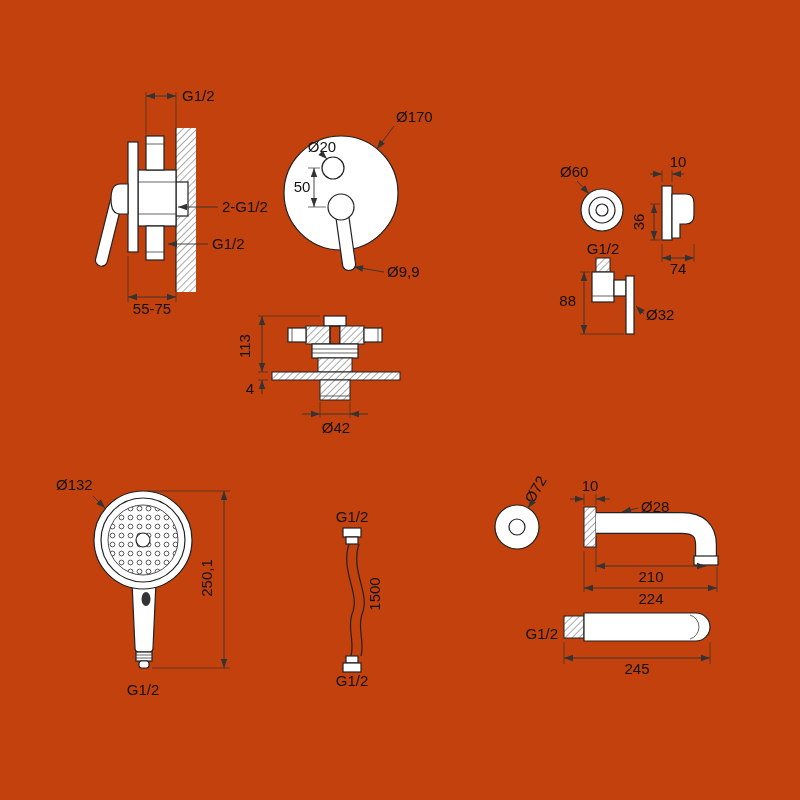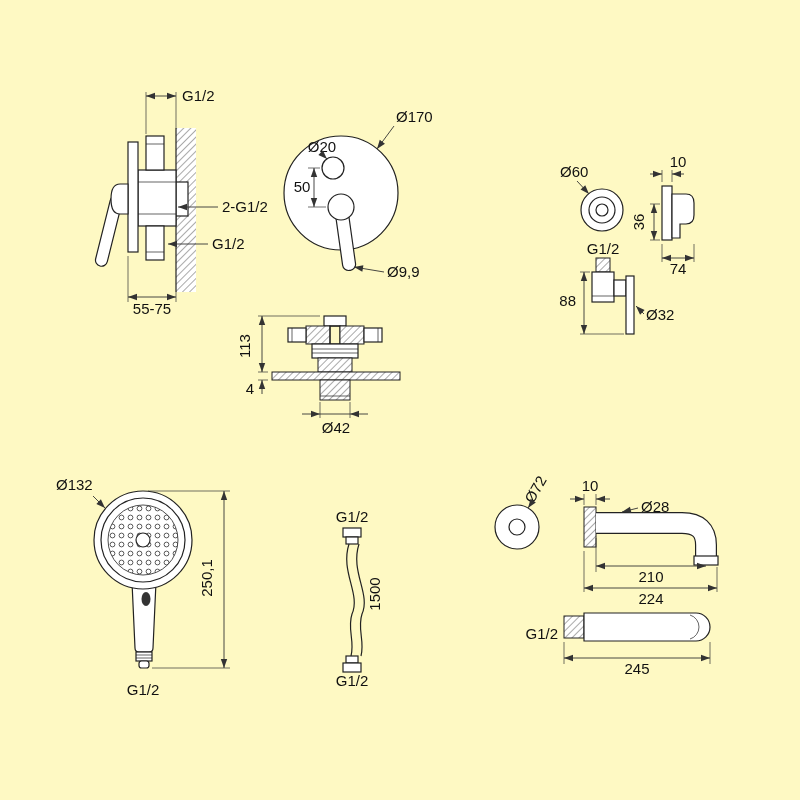--- a/index.html
+++ b/index.html
@@ -1,16 +1,16 @@
 <!DOCTYPE html>
 <html><head>
 <meta charset="utf-8">
 <style>
   html,body{margin:0;padding:0;background:#fff;}
-  .canvas{position:relative;width:800px;height:800px;background:#fef9c3;overflow:hidden;font-family:"Liberation Sans",sans-serif;}
+  .canvas{position:relative;width:800px;height:800px;background:#c2410c;overflow:hidden;font-family:"Liberation Sans",sans-serif;}
   svg{display:block;}
   svg text{font-family:"Liberation Sans",sans-serif;font-size:15px;fill:#111;}
   .o{fill:#fff;stroke:#222;stroke-width:1.2;}
   .on{fill:none;stroke:#222;stroke-width:1.2;}
   .h{fill:url(#hatch);stroke:#222;stroke-width:1;}
   .t{fill:none;stroke:#222;stroke-width:0.7;}
   .d{fill:none;stroke:#333;stroke-width:0.9;}
   .x{fill:none;stroke:#333;stroke-width:0.7;}
 </style>
 </head>

